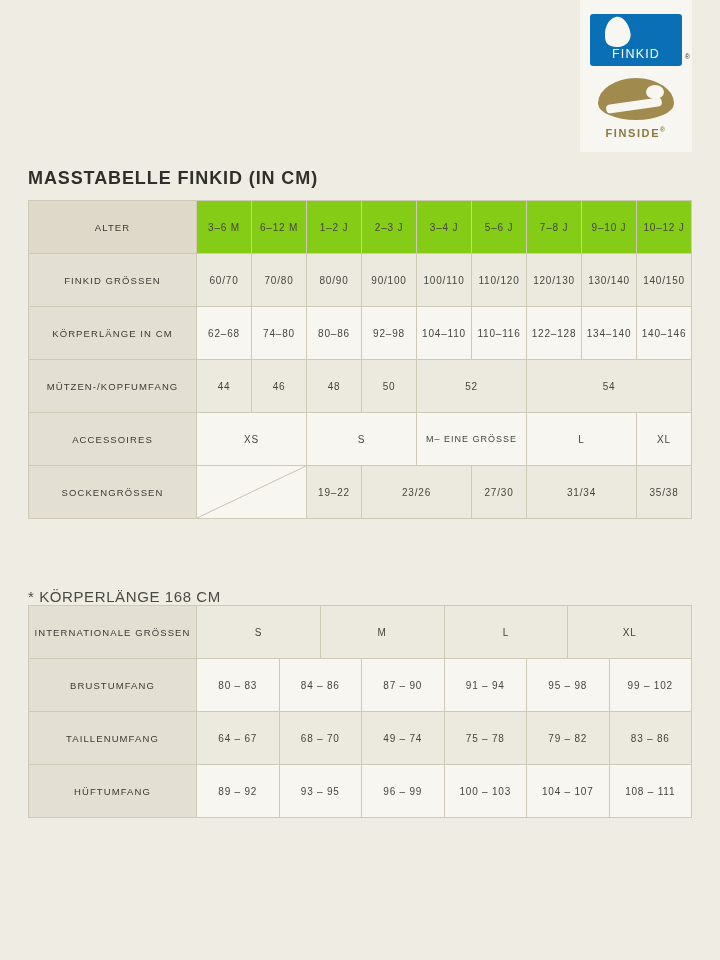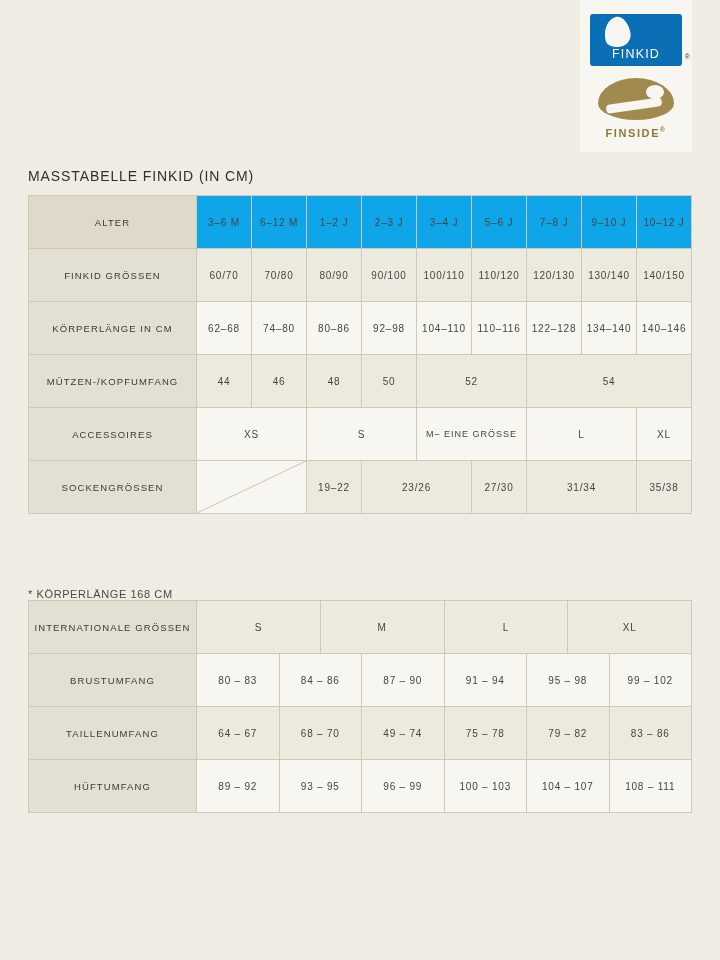--- a/index.html
+++ b/index.html
@@ -112,33 +112,33 @@
     vertical-align: super;
   }
 
   
   .section {
     position: absolute;
     left: 28px;
     width: 664px;
   }
   .section-title {
-    font-size: 14px;
-    font-weight: normal;
+    font-size: 18px;
+    font-weight: bold;
     letter-spacing: 0.9px;
     color: #2f2f2b;
     margin-bottom: 11px;
   }
   .title-row {
     display: flex;
     align-items: baseline;
     justify-content: space-between;
   }
   .note {
-    font-size: 11px;
+    font-size: 15px;
     letter-spacing: 0.6px;
     color: #4a4a44;
   }
 
   
   table {
     border-collapse: collapse;
     width: 100%;
     table-layout: fixed;
   }
@@ -153,21 +153,21 @@
     background: #f7f6f1;
   }
   td.rowhead {
     background: #e3dfd2;
     font-size: 9.5px;
     letter-spacing: 1.1px;
     color: #3a3a34;
     width: 165px;
   }
   tr.headrow td {
-    background: #0ea5e9;
+    background: #84cc16;
   }
   tr.headrow td.rowhead {
     background: #ded9c9;
   }
   td.alt {
     background: #eceadf;
   }
   td.diag {
     position: relative;
     background: #f7f6f1;

